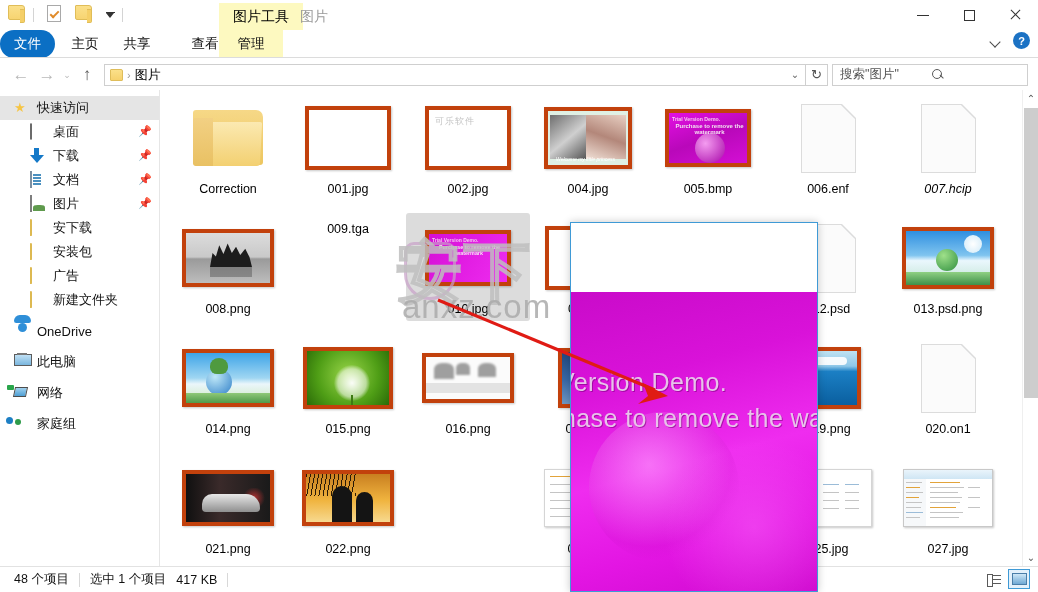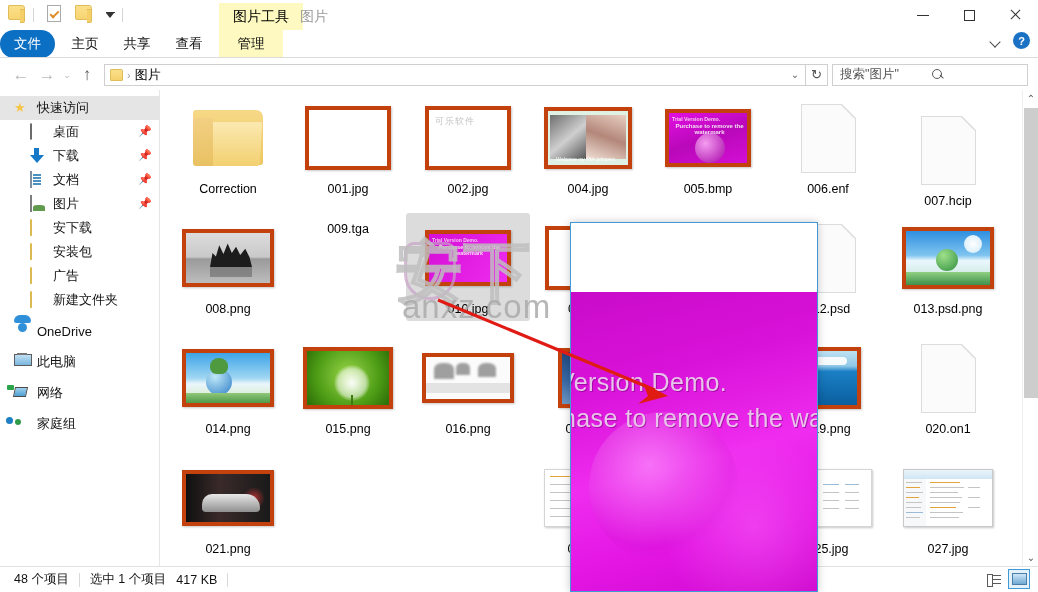--- a/index.html
+++ b/index.html
@@ -260,21 +260,21 @@
       <span class="sq"></span>
     </div>
   <div class="wbtn" style="right:0px;">
       <span class="x"></span>
     </div>
 
   <div class="tabs-row">
     <div class="tab file">文件</div>
     <div class="tab" style="left:60px;width:50px;">主页</div>
     <div class="tab" style="left:112px;width:50px;">共享</div>
-    <div class="tab" style="left:164px;width:50px;">查看</div>
+    <div class="tab" style="left:180px;width:50px;">查看</div>
     <div class="tab mgmt" style="left:219px;width:64px;">管理</div>
   </div>
   <div class="ribbon-right">
     <div class="chev"></div>
     <div class="help">?</div>
   </div>
 
   <div class="addr-row">
     <div class="nav-btn" style="margin-left:8px;">←</div>
     <div class="nav-btn">→</div>
@@ -407,21 +407,21 @@
 
       <div class="cell" style="left:608px;top:8px;">
         <div class="thumbwrap">
             <div class="pagefile">
               <span class="corner"></span>
             </div>
           </div>
         <div class="fname">006.enf</div>
       </div>
 
-      <div class="cell" style="left:728px;top:20px;">
+      <div class="cell" style="left:728px;top:8px;font-style:italic;">
         <div class="thumbwrap">
             <div class="pagefile">
               <span class="corner"></span>
             </div>
           </div>
         <div class="fname">007.hcip</div>
       </div>
 
       <div class="cell" style="left:8px;top:128px;">
         <div class="thumbwrap">
@@ -545,20 +545,30 @@
       <div class="cell" style="left:8px;top:368px;">
         <div class="thumbwrap">
           <div class="th-021 photo">
               <span class="light"></span>
               <span class="car"></span>
             </div>
         </div>
         <div class="fname">021.png</div>
       </div>
 
+      <div class="cell" style="left:128px;top:368px;">
+        <div class="thumbwrap">
+          <div class="th-022 photo">
+              <span class="tr"></span>
+              <span class="a"></span>
+              <span class="b"></span>
+            </div>
+        </div>
+        <div class="fname">022.png</div>
+      </div>
 
 
       <div class="cell" style="left:368px;top:368px;">
         <div class="thumbwrap">
           <div class="th-025 photo">
             <span class="rowline o" style="left:5px;top:6px;width:24px;"></span>
             <span class="rowline" style="left:5px;top:14px;width:20px;"></span>
             <span class="rowline b" style="left:38px;top:14px;width:16px;"></span>
             <span class="rowline b" style="left:60px;top:14px;width:14px;"></span>
             <span class="rowline" style="left:5px;top:22px;width:22px;"></span>

